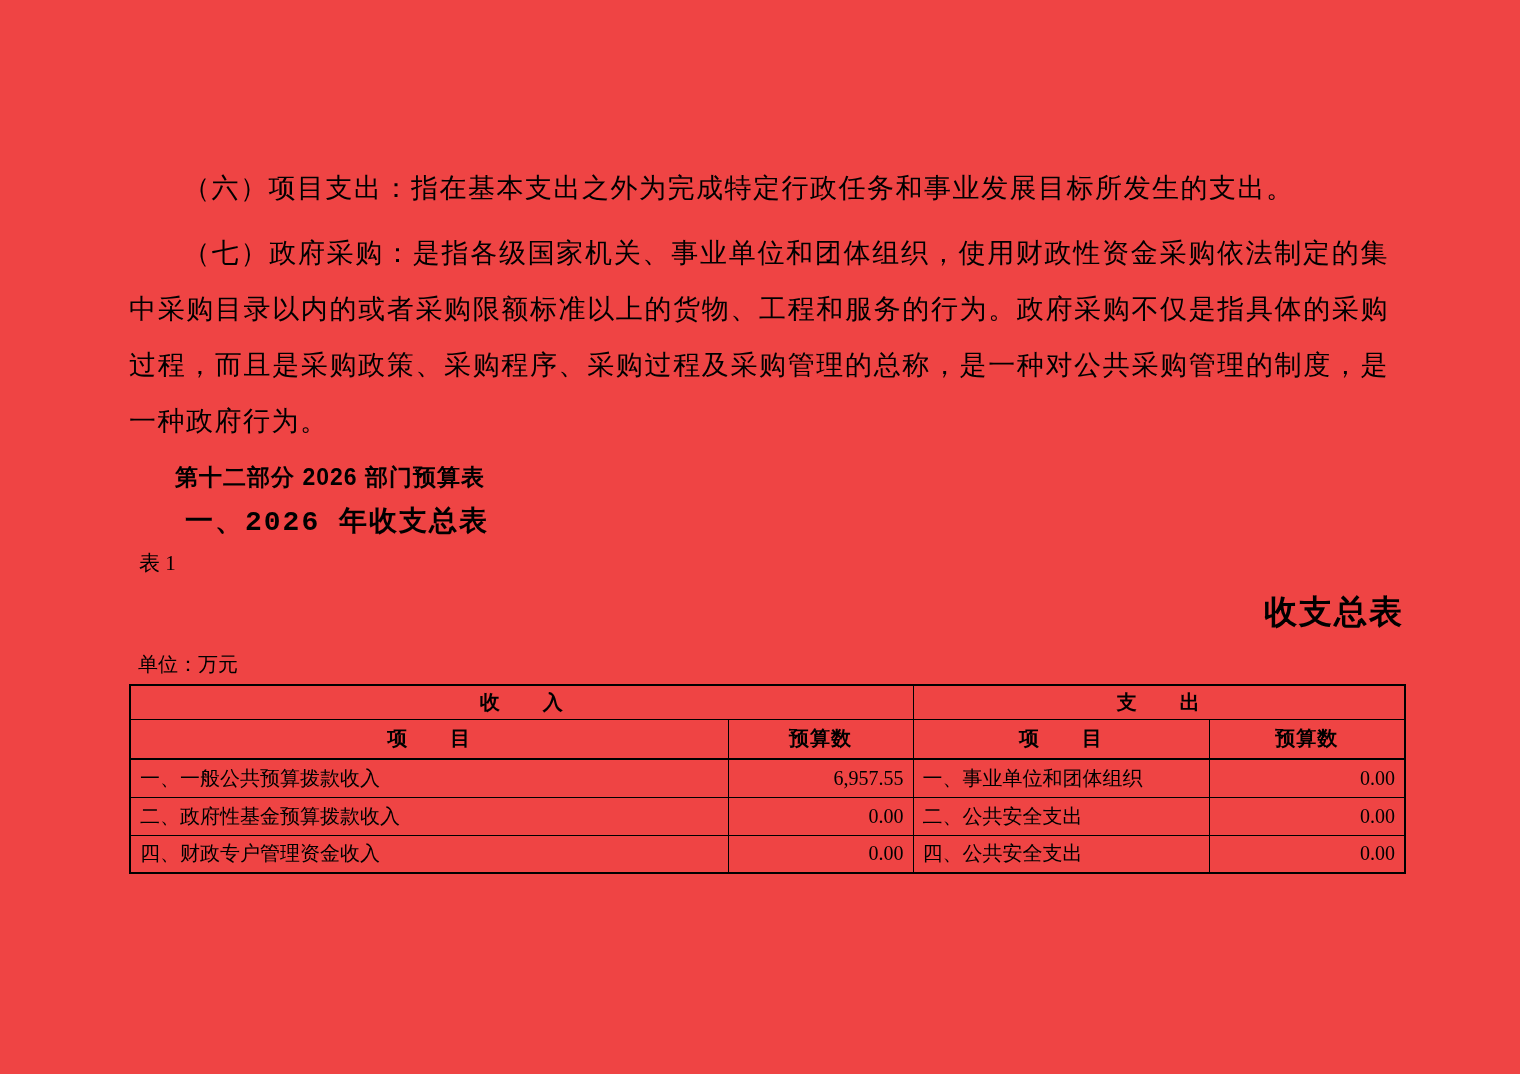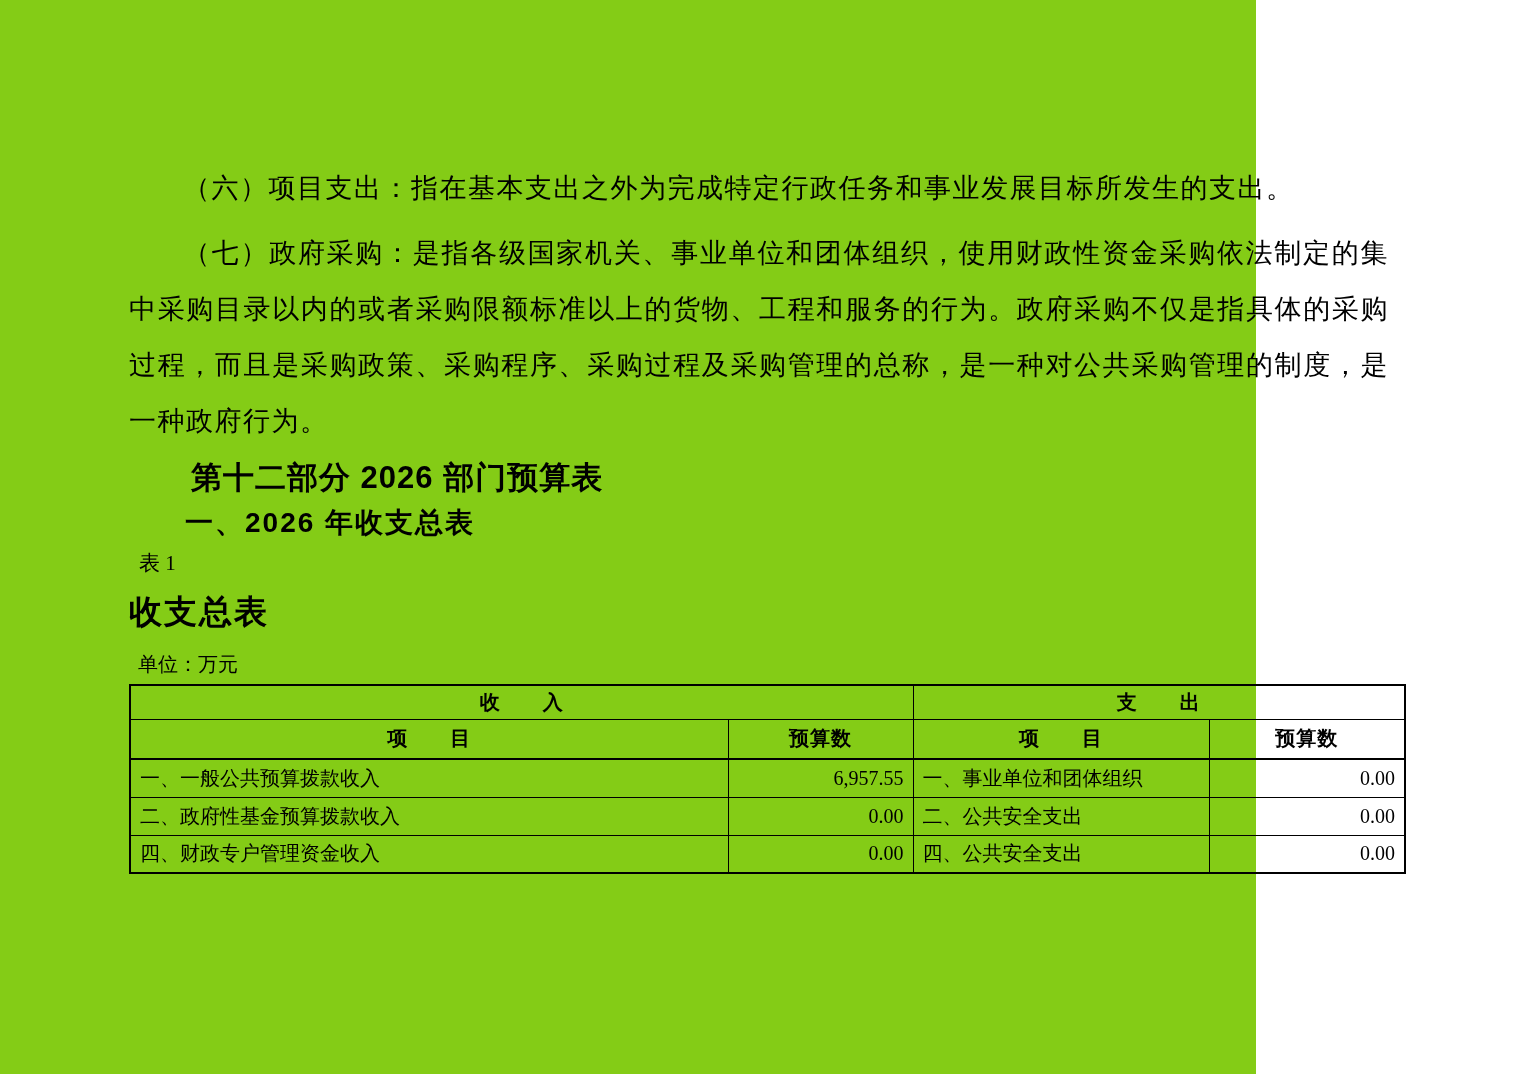--- a/index.html
+++ b/index.html
@@ -7,23 +7,23 @@
     padding: 0;
     background: #ffffff;
     width: 1520px;
     height: 1074px;
     overflow: hidden;
     color: #000000;
     font-family: "Liberation Serif", "DejaVu Serif", serif;
   }
   .page {
     position: relative;
-    width: 1256px;
+    width: 1520px;
     height: 1074px;
-    background: #84cc16;
+    background: #ef4444;
   }
   .content {
     margin-left: 129px;
     width: 1275px;
     box-sizing: border-box;
   }
   .paragraphs {
     padding-top: 160px;
     width: 1260px;
   }
@@ -31,48 +31,48 @@
     margin: 0 0 9px 0;
     font-size: 27px;
     line-height: 56px;
     letter-spacing: 1.5px;
     text-align: justify;
     text-indent: 2em;
     font-family: "Liberation Serif", "DejaVu Serif", serif;
   }
   .section-heading {
     margin: 3px 0 0 0;
-    font-size: 31px;
+    font-size: 23px;
     line-height: 39px;
     font-weight: bold;
     text-indent: 2em;
     letter-spacing: 1px;
     font-family: "Liberation Sans", "DejaVu Sans", sans-serif;
   }
   .subsection-heading {
     margin: 7px 0 8px 0;
     font-size: 28px;
     line-height: 37px;
     text-indent: 2em;
     letter-spacing: 2px;
-    font-family: Liberation Sans, sans-serif;
+    font-family: Liberation Mono, monospace;
   }
   .table-label {
     margin: 5px 0 0 0;
     padding-left: 10px;
     font-size: 21px;
     line-height: 28px;
     font-family: "Liberation Serif", "DejaVu Serif", serif;
   }
   .table-title {
     margin: 14px 0 0 0;
     font-size: 33px;
     line-height: 42px;
     font-weight: bold;
-    text-align: left;
+    text-align: right;
     letter-spacing: 2px;
     font-family: "Liberation Sans", "DejaVu Sans", sans-serif;
   }
   .meta-row {
     margin-top: 17px;
     display: flex;
     justify-content: space-between;
     align-items: flex-end;
     font-size: 20px;
     line-height: 28px;

